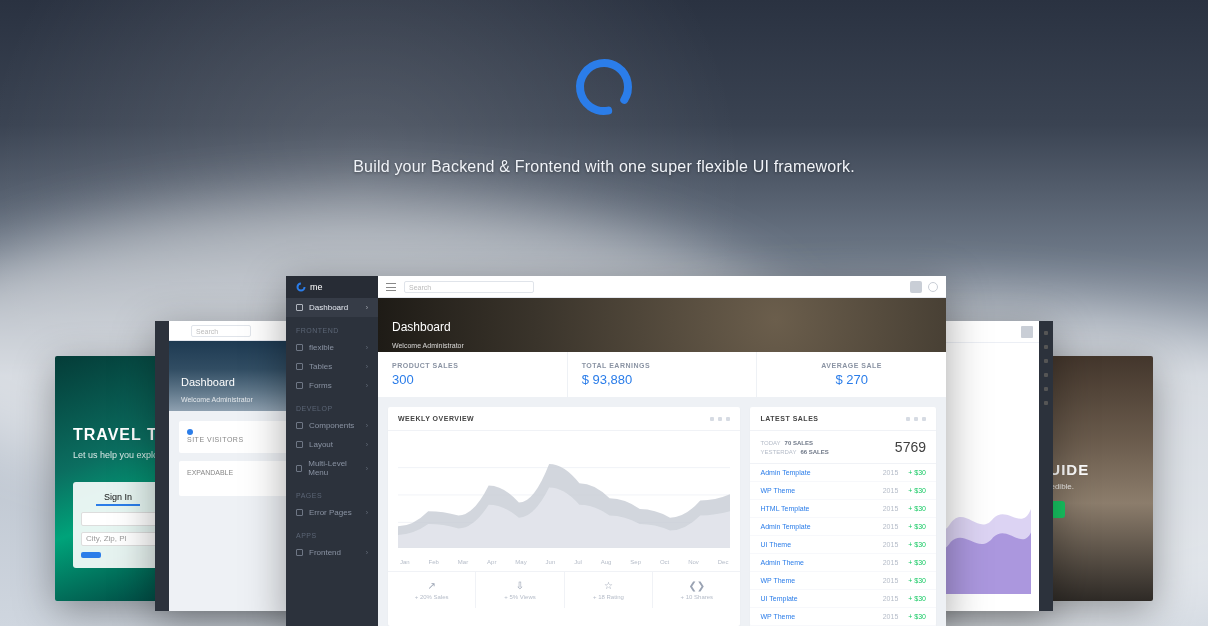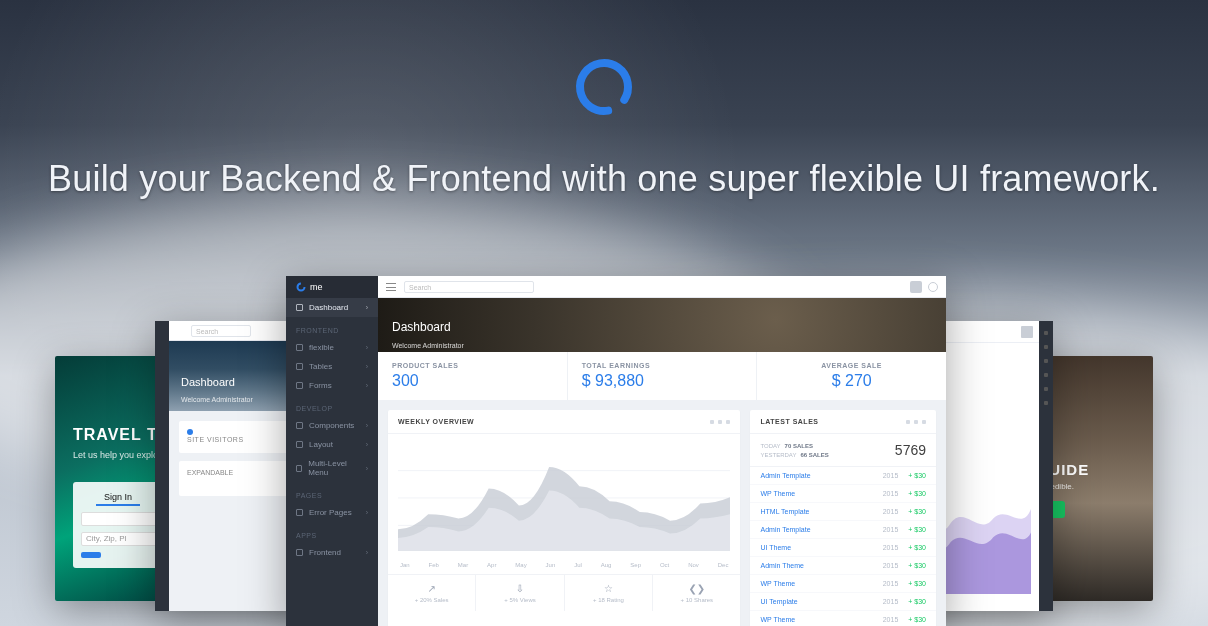--- a/index.html
+++ b/index.html
@@ -36,21 +36,21 @@
 
   .logo {
     position: absolute; top: 55px; left: 50%; transform: translateX(-50%);
     width: 64px; height: 64px; z-index: 40;
   }
 
   .headline {
     position: absolute; top: 158px; left: 0; right: 0;
     text-align: center;
     color: #f0f3f8;
-    font-size: 36px; font-weight: 300;
+    font-size: 16px; font-weight: 300;
     letter-spacing: 0.2px;
     z-index: 40;
     text-shadow: 0 1px 3px rgba(0,0,0,0.4);
   }
 
   
   .layer {
     position: absolute; bottom: 0;
     box-shadow: 0 10px 40px rgba(0,0,0,0.35);
     overflow: hidden;
@@ -151,21 +151,21 @@
     color:#fff; padding:22px 0 0 14px;
   }
   .main .hero h1 { font-size:12px; font-weight:400; }
   .main .hero span { font-size:7px; opacity:.8; }
 
   .main .stats { display:flex; background:#fff; }
   .main .stat { flex:1; padding:10px 14px; border-right:1px solid #eef1f5; }
   .main .stat:last-child { border-right:none;text-align:center; }
   .main .stat .lbl { font-size:7px; color:#8a93a3; letter-spacing:.5px; font-weight:600; }
   .main .stat .sub { font-size:6px; color:#b5bcc8; margin-top:1px; }
-  .main .stat .val { font-size:16px; color:#2b7de9; margin-top:3px; font-weight:400; }
+  .main .stat .val { font-size:13px; color:#2b7de9; margin-top:3px; font-weight:400; }
 
   .main .panels { display:flex; gap:10px; padding:10px; }
   .main .panel { background:#fff; border-radius:2px; box-shadow:0 1px 2px rgba(0,0,0,.04); }
   .main .panel .hd { display:flex; align-items:center; padding:8px 10px; border-bottom:1px solid #f0f2f6; }
   .main .panel .hd .ttl { font-size:7px; font-weight:600; color:#444; letter-spacing:.5px; }
   .main .panel .hd .tools { margin-left:auto; display:flex; gap:4px; }
   .main .panel .hd .tools span { width:4px; height:4px; background:#d6dbe3; border-radius:1px; }
   .main .panel-chart { flex:1.9; }
   .main .panel-chart .chart { padding:8px 10px 4px 10px; }
   .main .panel-chart .axis { display:flex; justify-content:space-between; padding:2px 12px 6px 12px; font-size:6px; color:#b5bcc8; }

